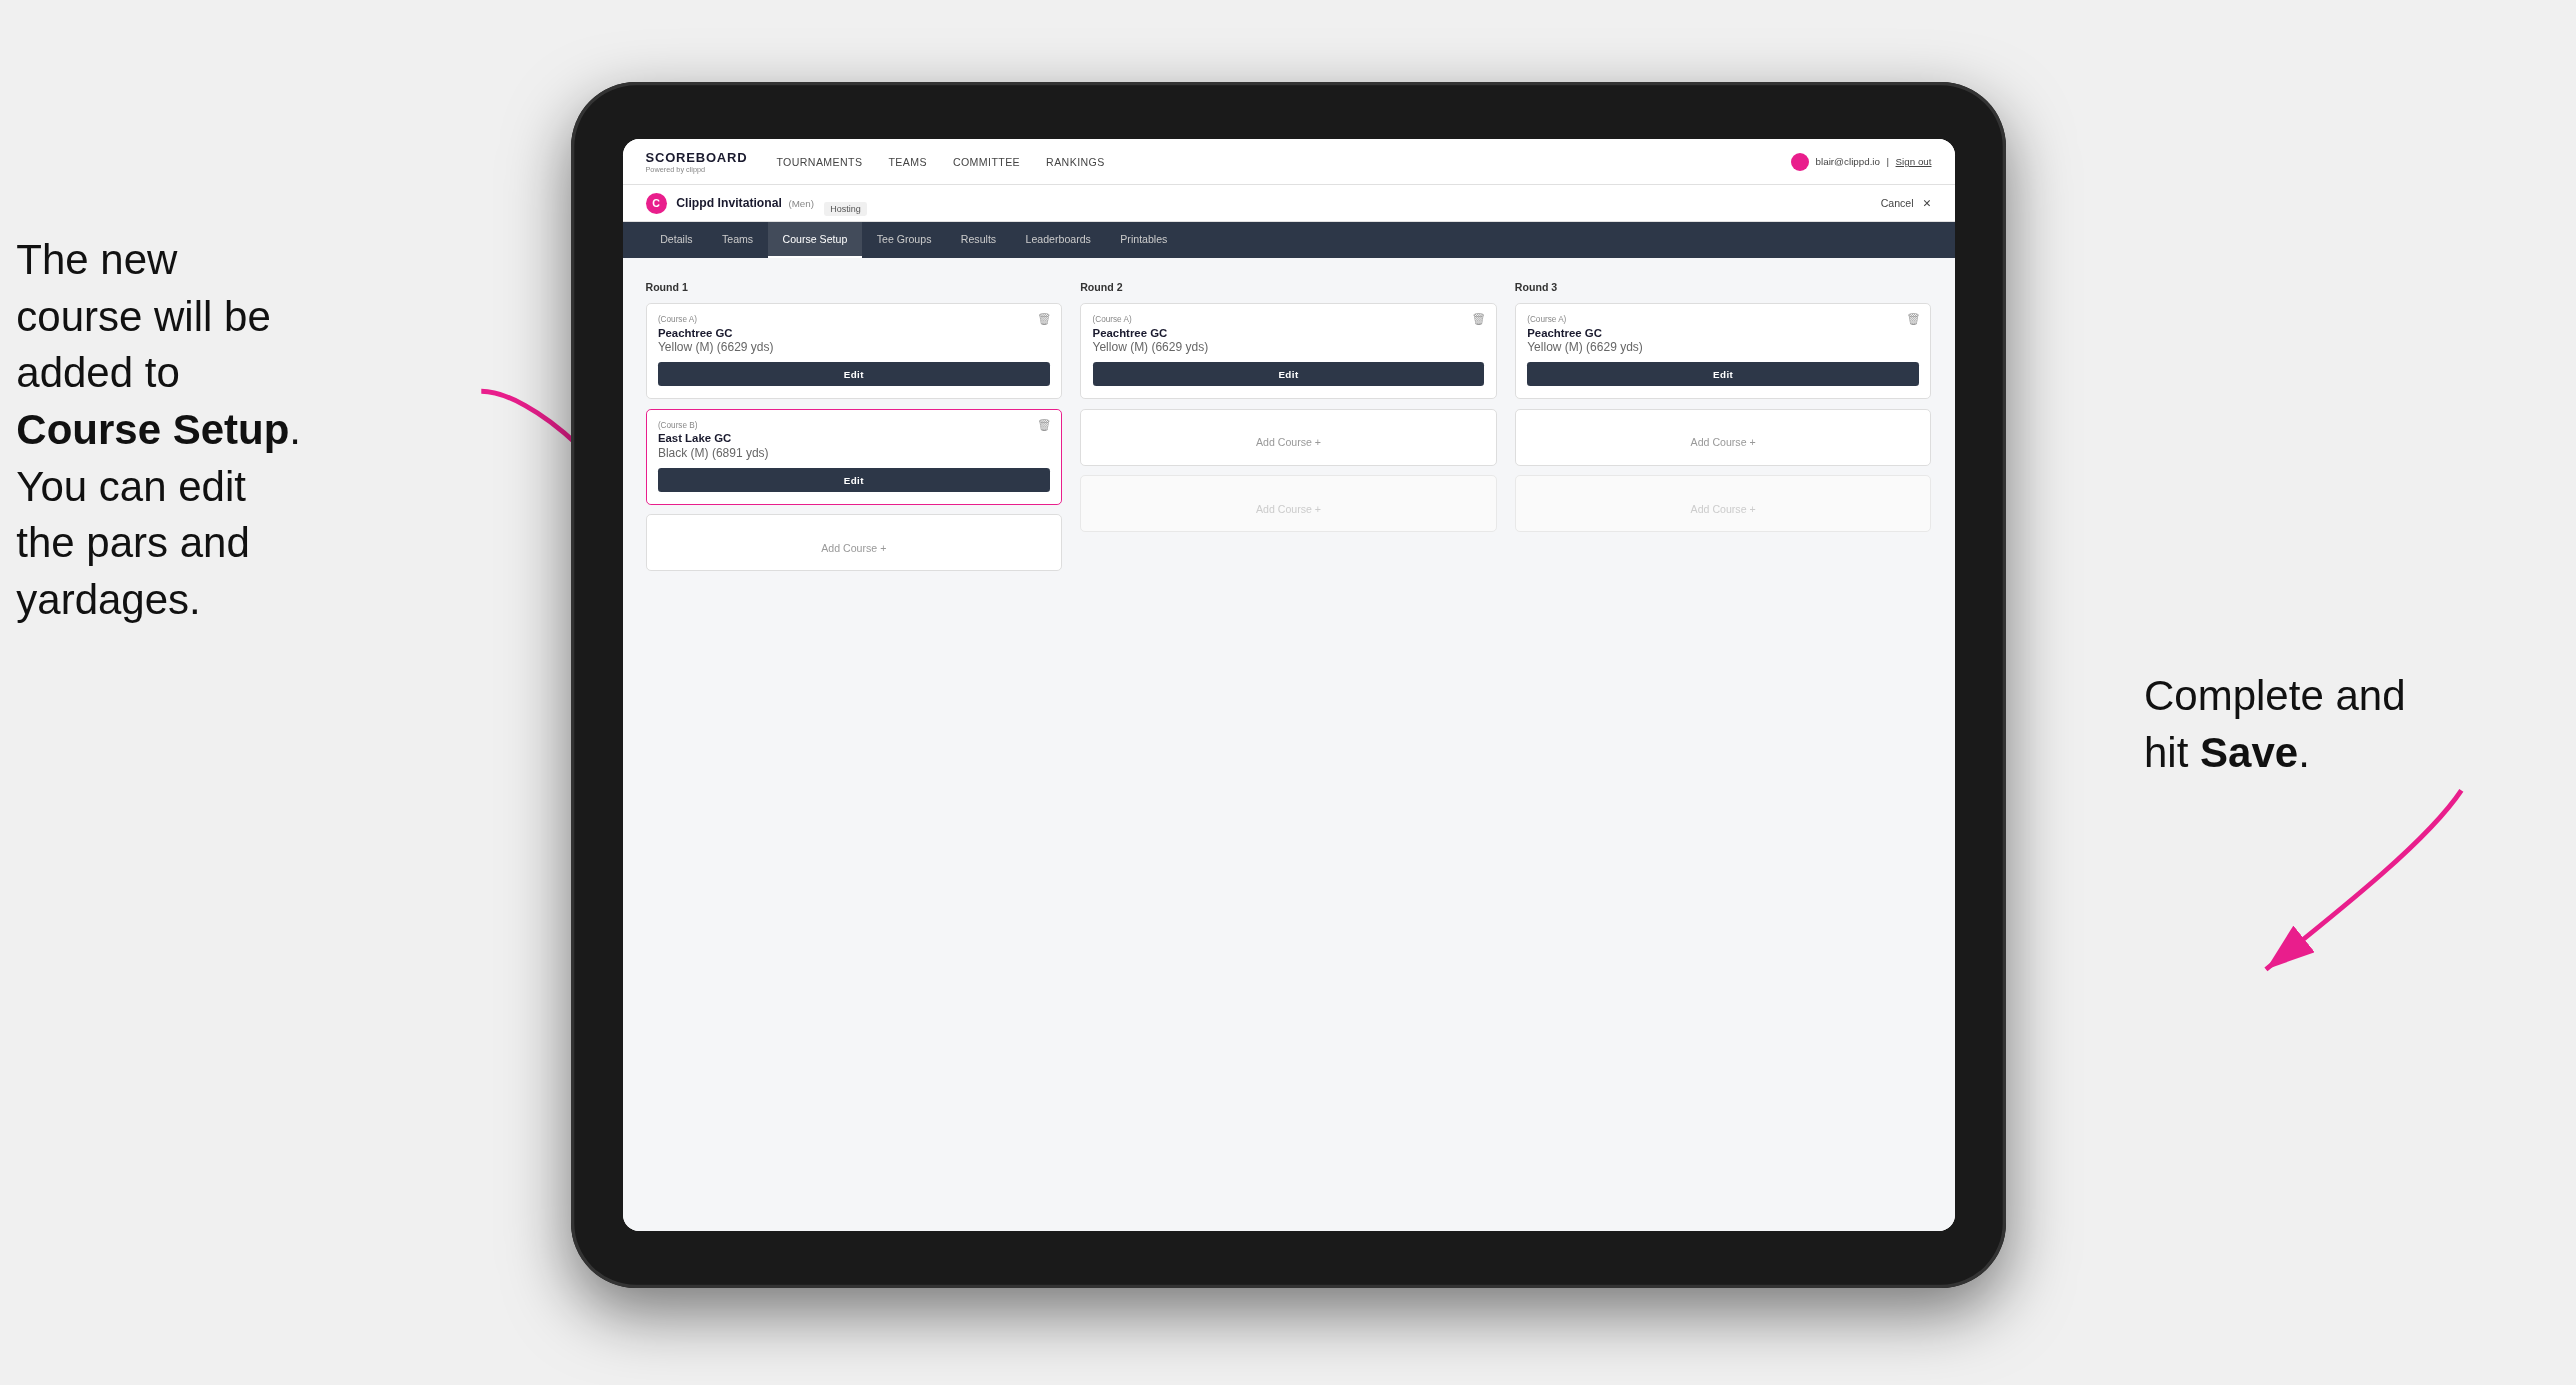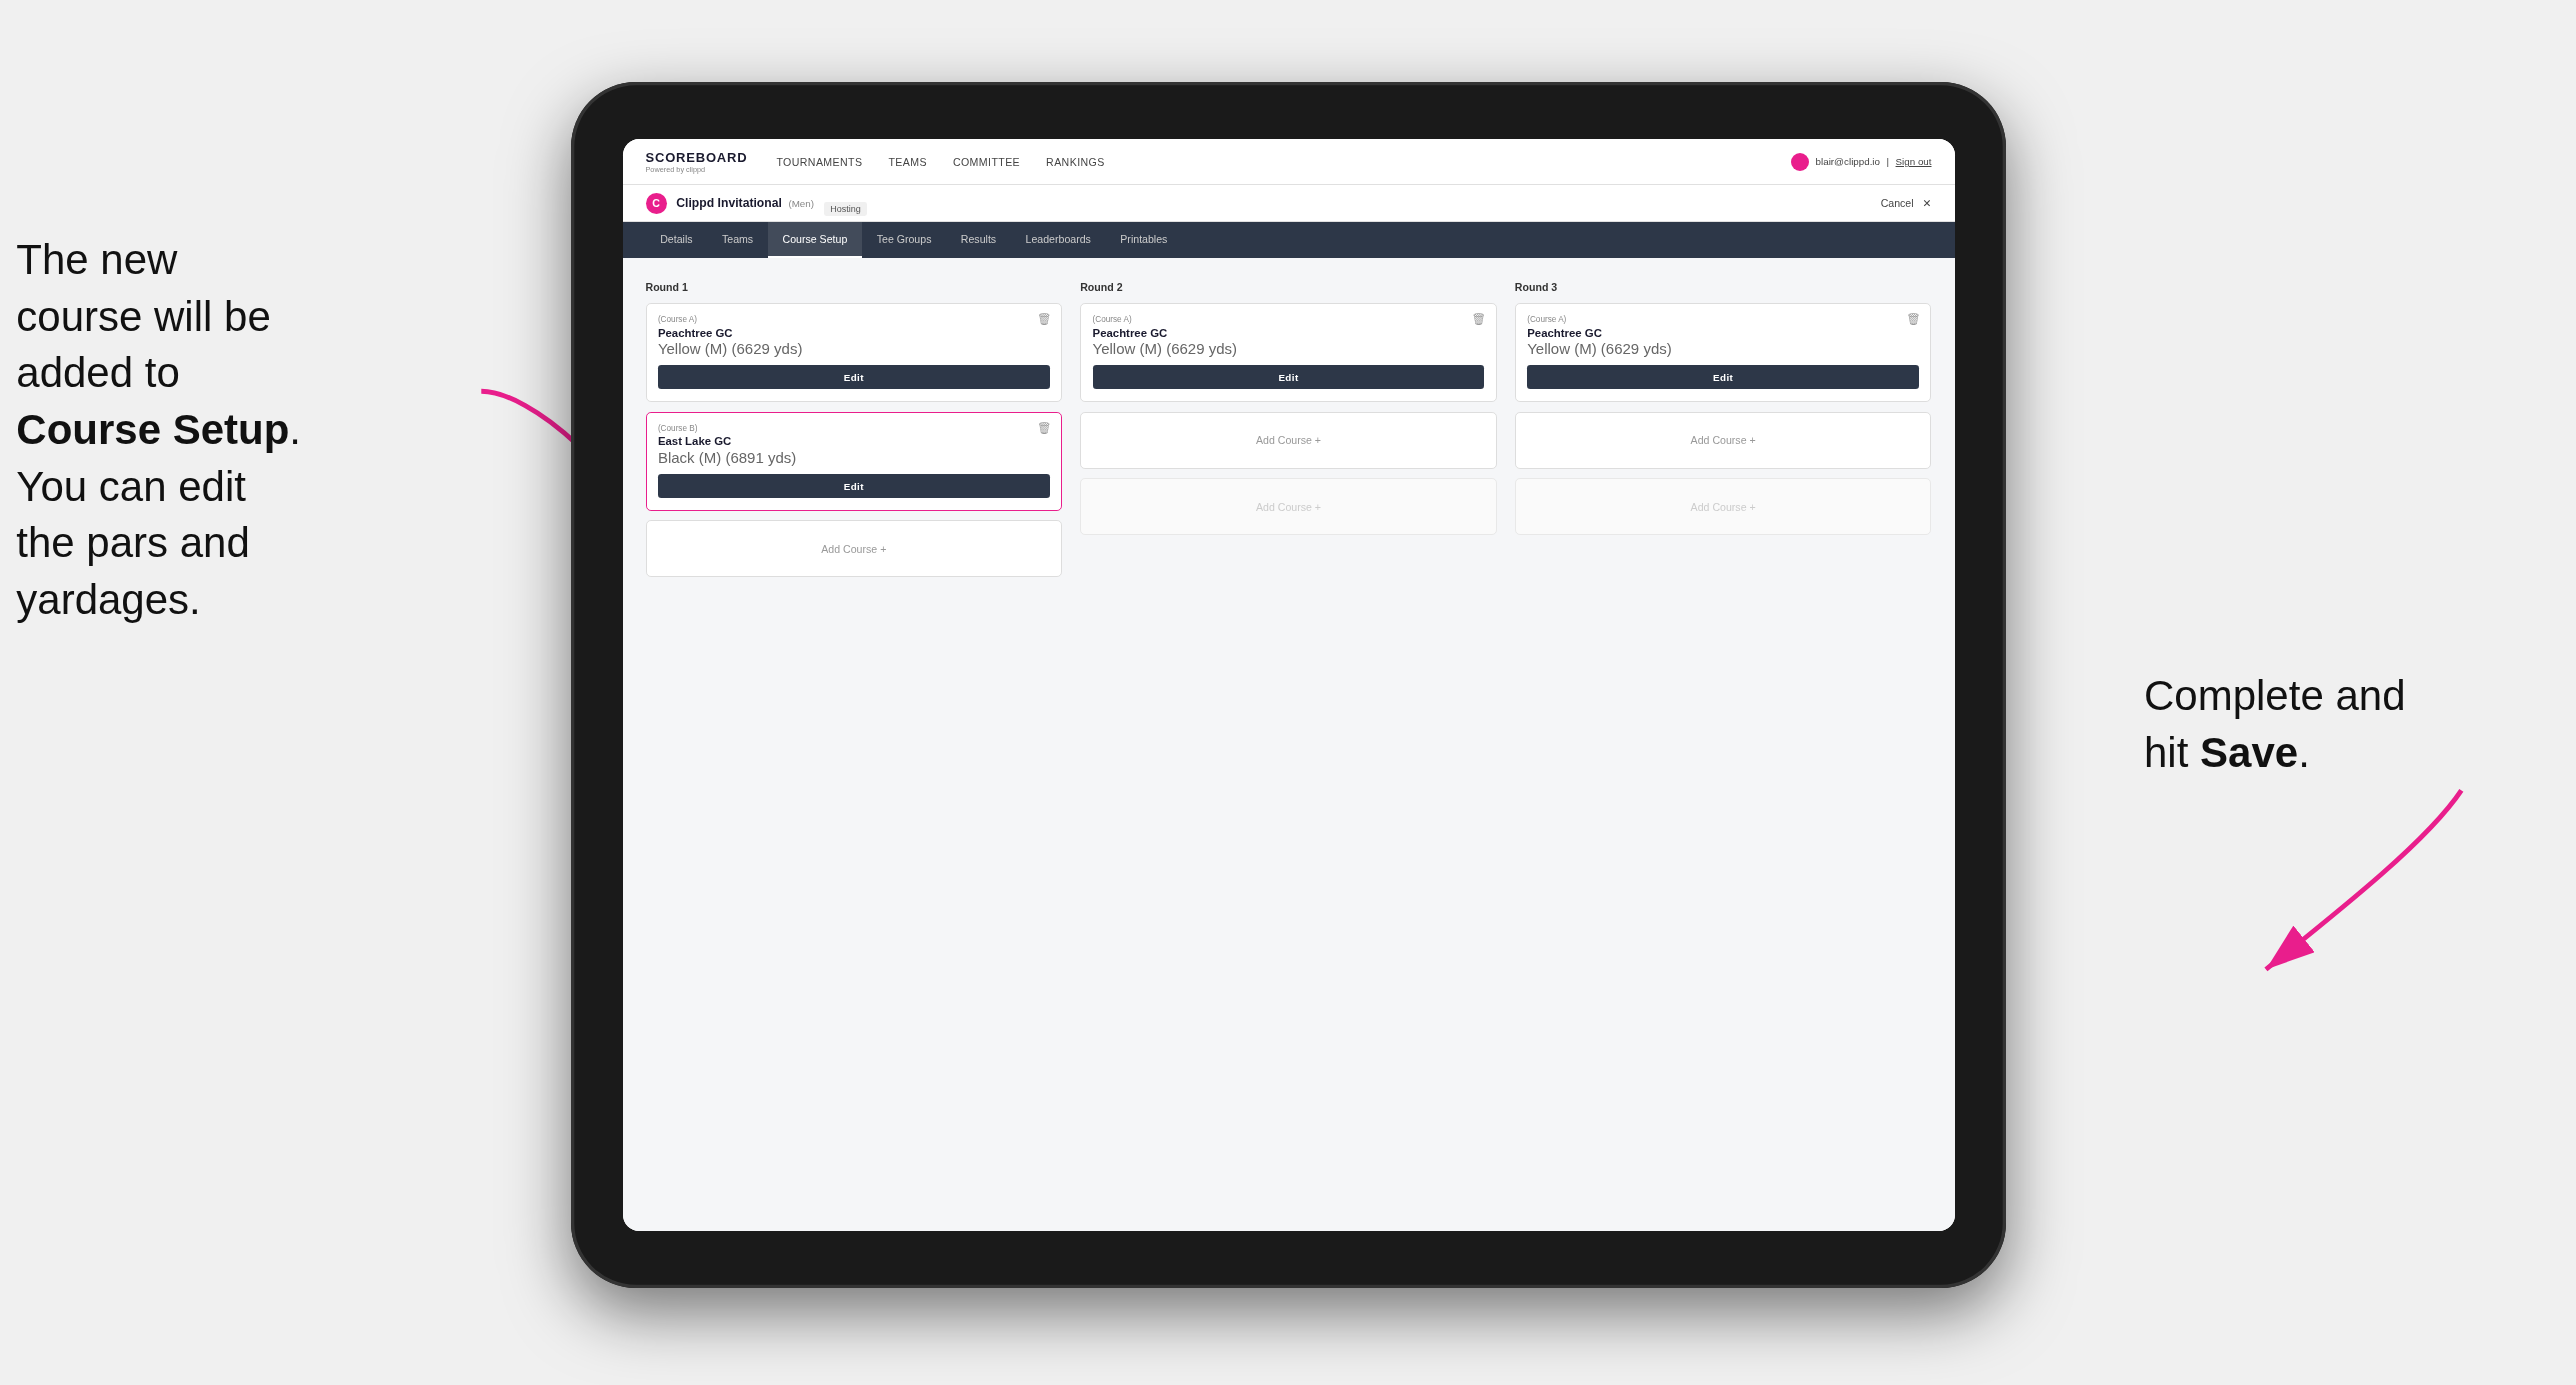--- a/index.html
+++ b/index.html
@@ -238,21 +238,21 @@
     }
 
     .course-name {
       font-size: 11.4px;
       font-weight: 700;
       color: #1a1a2e;
       margin-bottom: 1.6px;
     }
 
     .course-tee {
-      font-size: 15px;
+      font-size: 12px;
       color: #666;
       margin-bottom: 8.2px;
     }
 
     .edit-btn {
       background: #2d3748;
       color: #ffffff;
       border: none;
       border-radius: 3.3px;
       font-size: 9.8px;
@@ -272,21 +272,21 @@
       cursor: pointer;
     }
 
     .add-course-card {
       background: #ffffff;
       border: 0.8px solid #ddd;
       border-radius: 4.9px;
       padding: 16.3px 11.4px;
       margin-bottom: 9.8px;
       display: flex;
-      align-items: center;
+      align-items: flex-end;
       justify-content: center;
       min-height: 57px;
       cursor: pointer;
     }
 
     .add-course-text {
       font-size: 10.6px;
       color: #999;
     }
 

